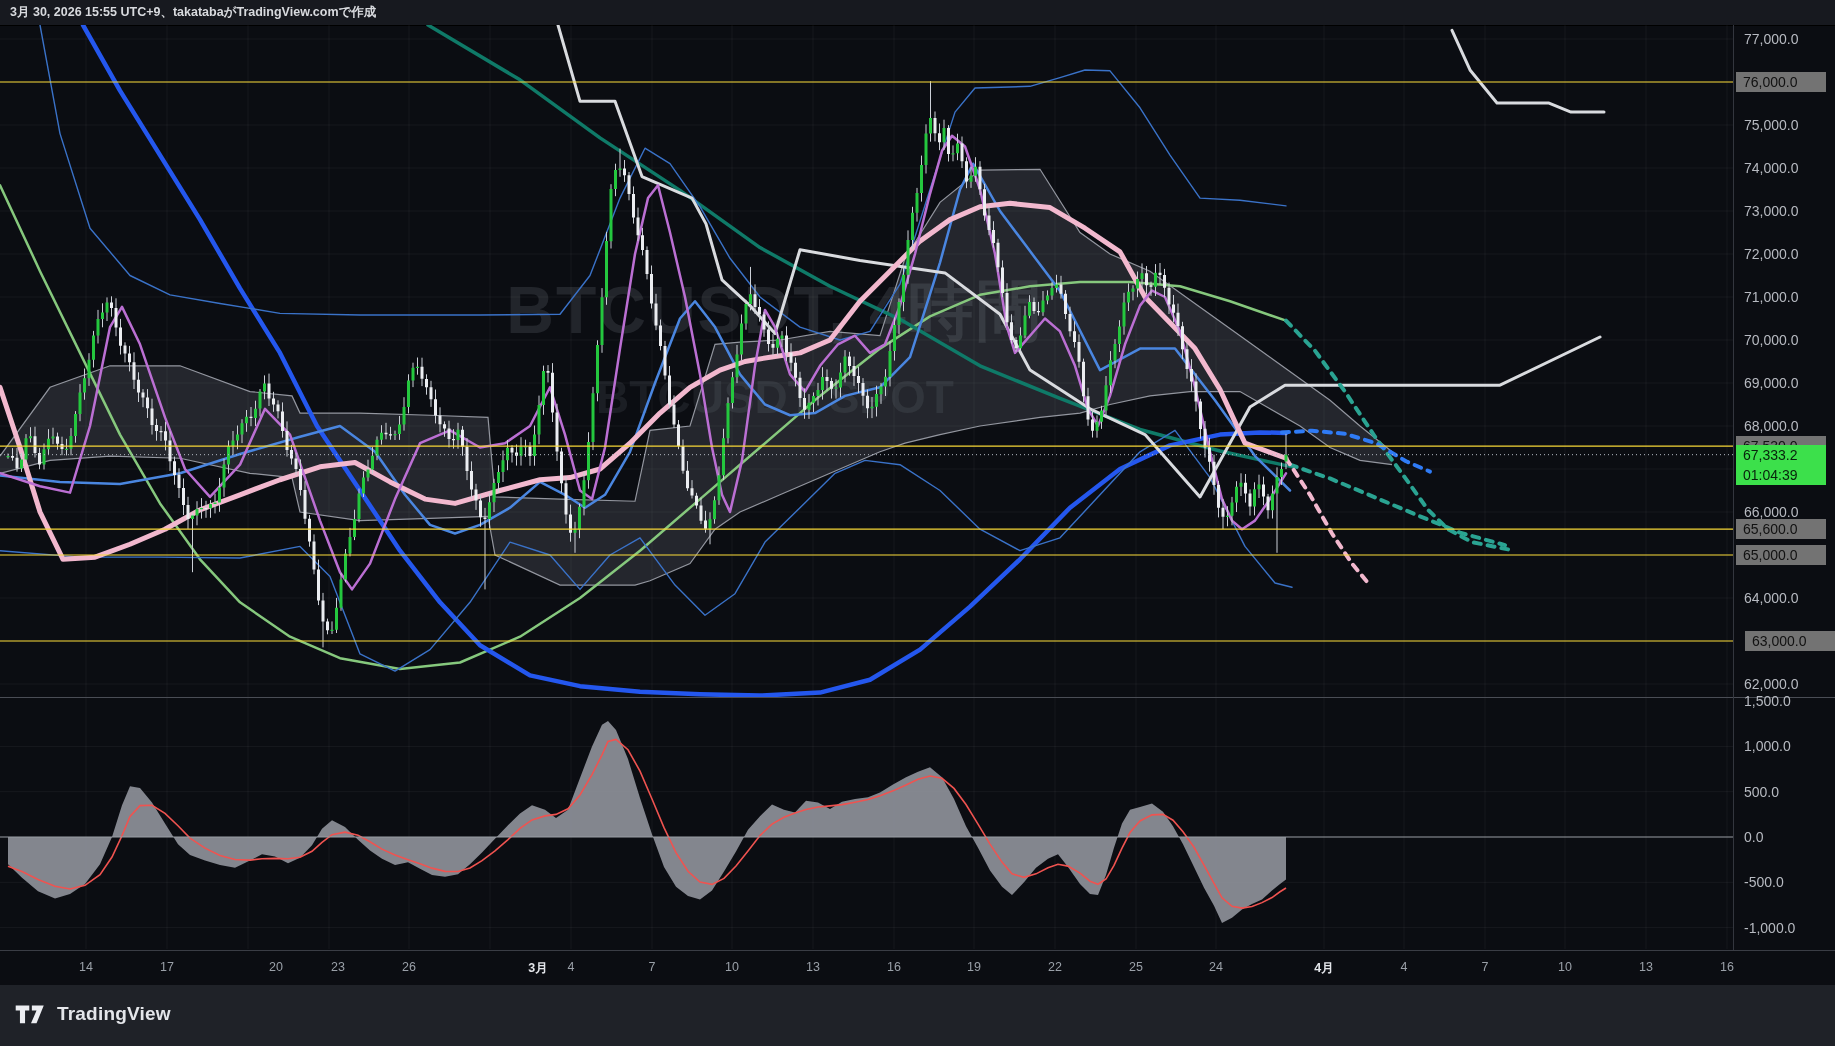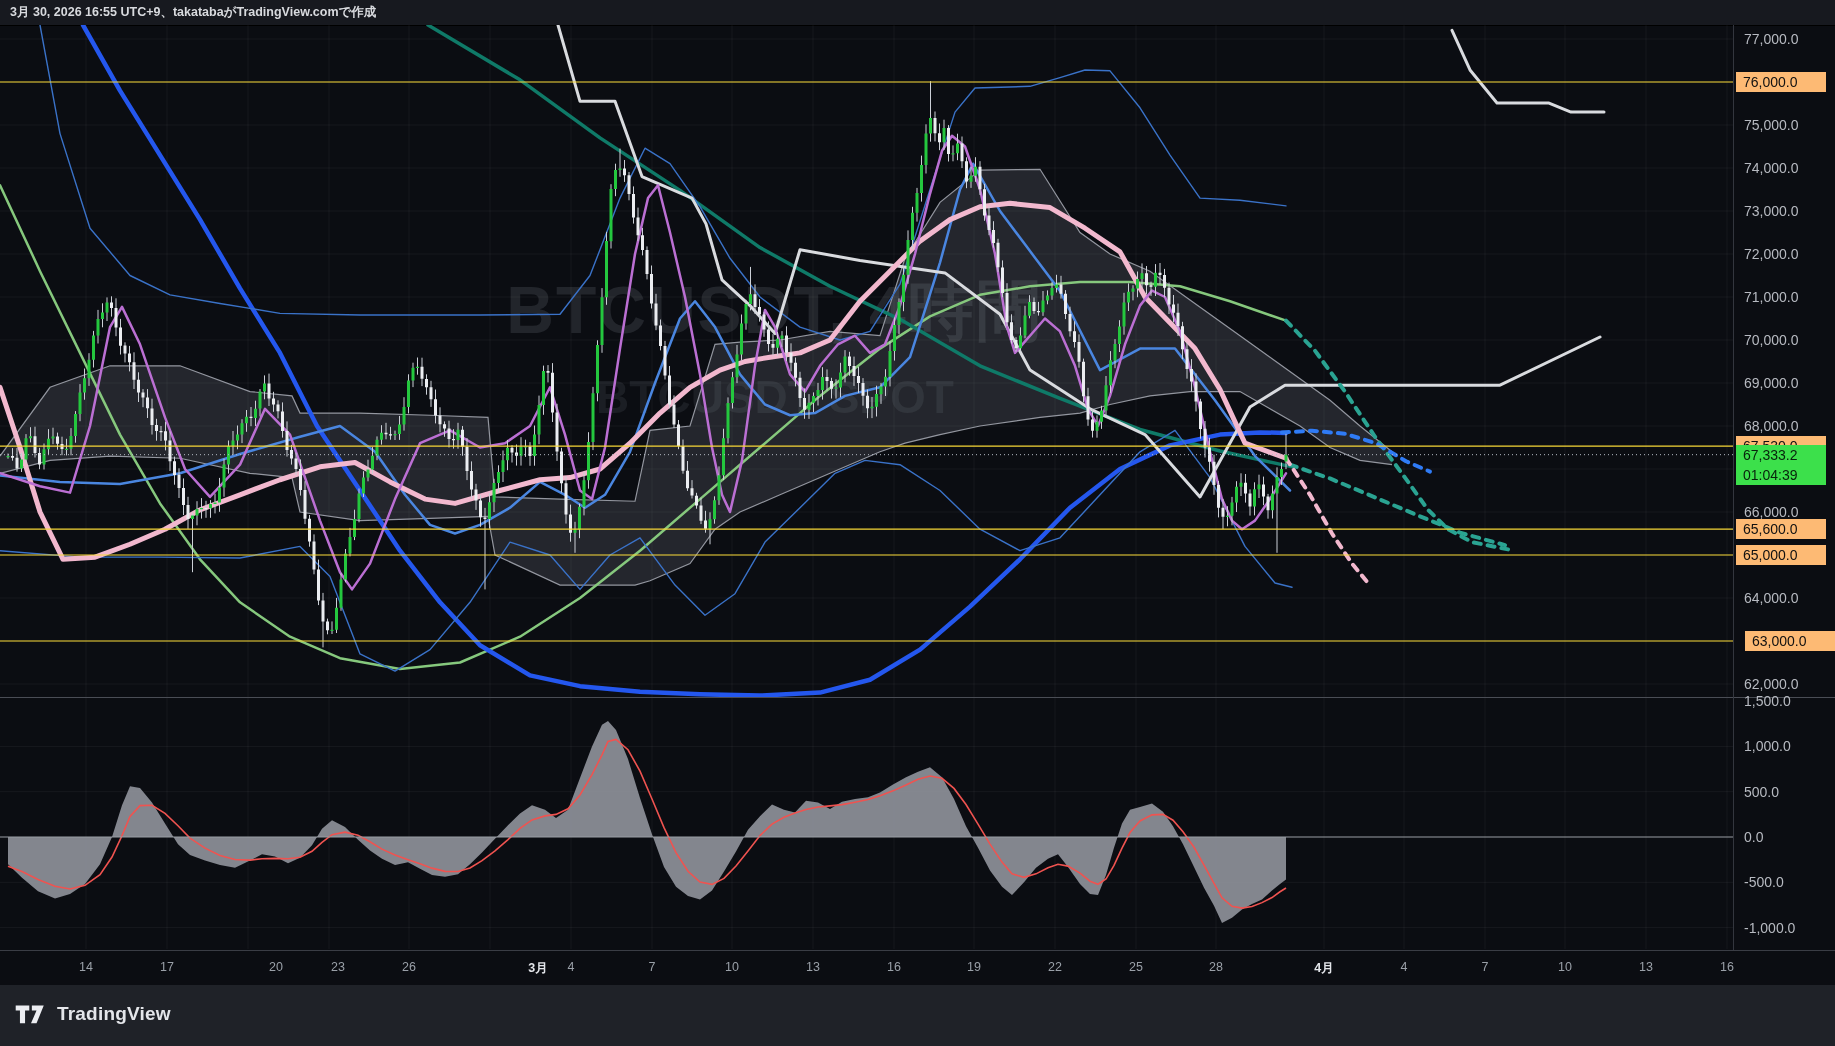--- a/index.html
+++ b/index.html
@@ -16,40 +16,40 @@
   #legend .lab{color:#d9dce2;margin-right:1px;}
   
   #watermark{position:absolute;left:275px;top:266px;width:1000px;text-align:center;z-index:5;pointer-events:none;}
   #watermark .w1{font-size:66px;font-weight:bold;color:rgba(180,186,200,0.14);letter-spacing:2px;}
   #watermark .w2{font-size:46px;font-weight:bold;color:rgba(180,186,200,0.10);margin-top:14px;}
   
   #chart{position:absolute;left:0;top:0;z-index:10;}
   
   #paxis{position:absolute;left:1733px;top:25px;width:102px;height:925px;z-index:20;}
   .ptick{position:absolute;left:11px;font-size:14px;color:#b7bac1;transform:translateY(-50%);white-space:nowrap;}
-  .lvlbox{position:absolute;left:3px;width:83px;height:20px;background:#fdba74;color:#111;
+  .lvlbox{position:absolute;left:3px;width:83px;height:20px;background:#737373;color:#111;
           font-size:14px;line-height:20px;padding-left:7px;transform:translateY(-50%);z-index:22;}
   #lastbox{position:absolute;left:3px;width:83px;height:40px;background:#3ce04b;color:#07230c;
            font-size:14px;line-height:20px;padding-left:7px;transform:translateY(-50%);z-index:23;}
   
   #taxis{position:absolute;left:0;top:950px;width:1835px;height:35px;border-top:1px solid #3a3d45;z-index:20;background:#0b0d12;}
   .ttick{position:absolute;top:9px;font-size:12.5px;color:#9aa0a8;transform:translateX(-50%);}
   .ttick.month{color:#e3e5ea;font-weight:bold;}
   
   #footer{position:absolute;left:0;top:985px;width:1835px;height:61px;background:#1f2228;z-index:20;}
   #tvlogo{position:absolute;left:14px;top:16px;display:flex;align-items:center;cursor:pointer;}
   #tvlogo svg{display:block;}
   #tvlogo .brand{color:#e4e6ea;font-size:19px;font-weight:bold;margin-left:9px;letter-spacing:0.2px;text-align:right;}
 </style>
 </head>
 <body>
 
 <div id="app">
   <div id="topbar">
-    <div class="txt">3月 30, 2026 16:55 UTC+9、takatabaがTradingView.comで作成</div>
+    <div class="txt">3月 30, 2026 15:55 UTC+9、takatabaがTradingView.comで作成</div>
   </div>
 
   <svg id="chart" width="1835" height="985" viewBox="0 0 1835 985">
       <defs>
         <clipPath id="mainClip">
           <rect x="0" y="25" width="1733" height="672"></rect>
         </clipPath>
         <clipPath id="oscClip">
           <rect x="0" y="698" width="1733" height="251"></rect>
         </clipPath>
@@ -186,21 +186,21 @@
       <div class="ttick" style="left: 409px;">26</div>
       <div class="ttick month" style="left: 490px; margin-left: 48px;">3月</div>
       <div class="ttick" style="left: 571px;">4</div>
       <div class="ttick" style="left: 652px;">7</div>
       <div class="ttick" style="left: 732px;">10</div>
       <div class="ttick" style="left: 813px;">13</div>
       <div class="ttick" style="left: 894px;">16</div>
       <div class="ttick" style="left: 974px;">19</div>
       <div class="ttick" style="left: 1055px;">22</div>
       <div class="ttick" style="left: 1136px;">25</div>
-      <div class="ttick" style="left: 1216px;">28</div>
+      <div class="ttick" style="left: 1216px;">24</div>
       <div class="ttick month" style="left: 1324px;">4月</div>
       <div class="ttick" style="left: 1404px;">4</div>
       <div class="ttick" style="left: 1485px;">7</div>
       <div class="ttick" style="left: 1565px;">10</div>
       <div class="ttick" style="left: 1646px;">13</div>
       <div class="ttick" style="left: 1727px;">16</div>
     </div>
 
   <div id="footer">
     <div id="tvlogo">

